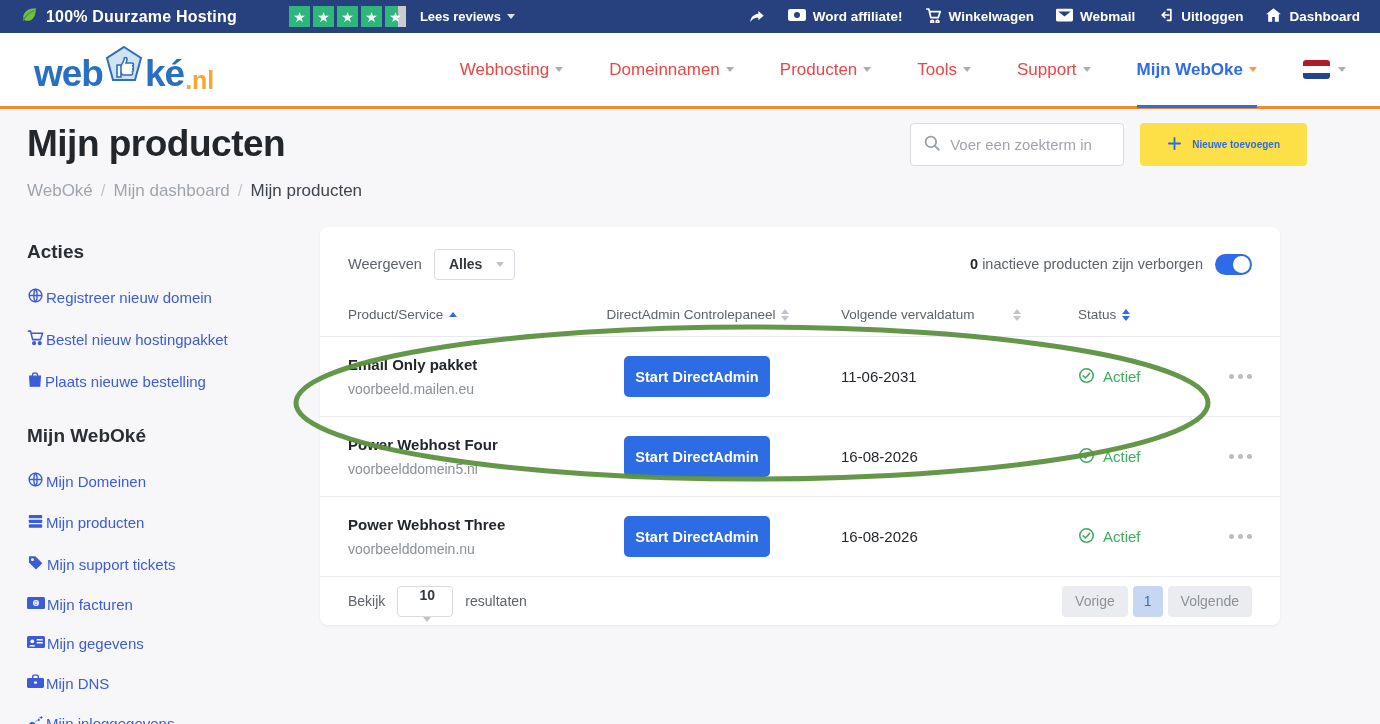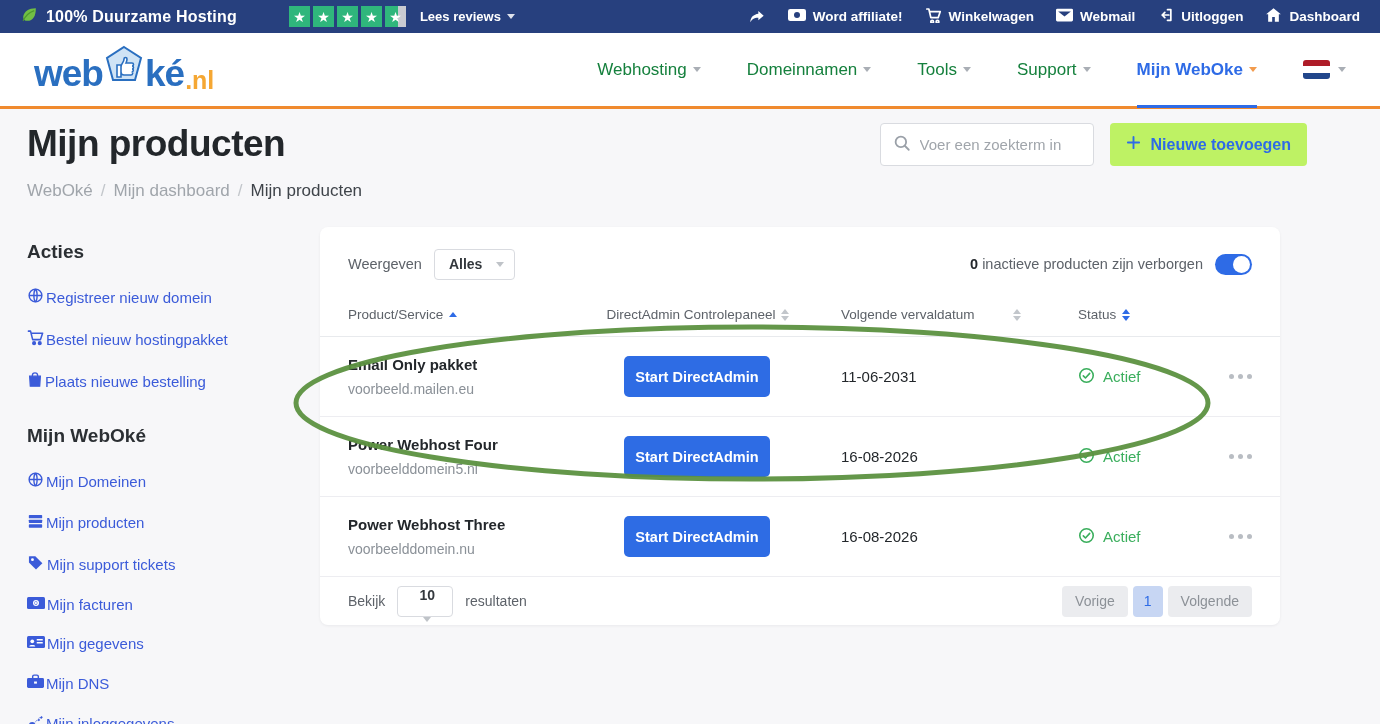--- a/index.html
+++ b/index.html
@@ -25,21 +25,21 @@
                 display:inline-block; opacity:.85; }
 
   
   .mainnav { height:76px; background:#fff; display:flex; align-items:center;
              padding:0 34px; border-bottom:3px solid #f08a2e; }
   .logo { display:flex; align-items:flex-end; cursor:pointer; user-select:none; }
   .logo .l1 { font-size:37px; font-weight:bold; color:#2a6fc0; letter-spacing:-1px; }
   .logo .l2 { font-size:37px; font-weight:bold; color:#2a6fc0; letter-spacing:-1px; }
   .logo .tld { font-size:25px; font-weight:bold; color:#f5a733; margin-left:1px; }
   .navmenu { margin-left:auto; display:flex; align-items:center; gap:46px; height:100%; }
-  .nav-item { display:flex; align-items:center; gap:6px; font-size:17px; color:#15803d;
+  .nav-item { display:flex; align-items:center; gap:6px; font-size:17px; color:#ef4444;
               font-weight:500; height:100%; cursor:pointer; }
   .nav-item .caret-down { border-top-color:#9aa0a8; }
   .nav-item.active { color:#2e6be6; border-bottom:3px solid #2e6be6; margin-bottom:-3px;font-weight:bold; }
   .nav-item.active .caret-down { border-top-color:#f08a2e; }
   .flag-item { display:flex; align-items:center; gap:8px; cursor:pointer; }
   .flag { width:27px; height:19px; border-radius:3px; overflow:hidden;
           display:flex; flex-direction:column; }
   .flag div { flex:1; }
   .flag .r { background:#ae1c28; } .flag .w { background:#fff; } .flag .b { background:#21468b; }
 
@@ -49,22 +49,22 @@
   .page-title { font-size:37px; font-weight:bold; color:#23272b; letter-spacing:-.5px; }
   .breadcrumb { margin-top:16px; font-size:17px; color:#a0a5ab; display:flex; gap:8px; }
   .breadcrumb .sep { color:#c2c6cb; }
   .breadcrumb .current { color:#3f444a; }
   .hero-right { margin-left:auto; display:flex; gap:16px; }
   .searchbox { width:214px; height:43px; background:#fff; border:1px solid #d9dbe0;
                border-radius:4px; display:flex; align-items:center; padding:0 12px; gap:9px; }
   .searchbox input { border:none; outline:none; font-size:15px; color:#33383d; width:100%;
                      font-family:"Liberation Sans", sans-serif; }
   .searchbox input::placeholder { color:#a0a5ab; }
-  .add-btn { height:43px; background:#bef264; border:none; border-radius:4px; padding:0 16px;
-             color:#2e6be6; font-size:16px; font-weight:bold; display:flex; align-items:center;
+  .add-btn { height:43px; background:#fde047; border:none; border-radius:4px; padding:0 27px;
+             color:#2e6be6; font-size:10px; font-weight:bold; display:flex; align-items:center;
              gap:10px; cursor:pointer; font-family:"Liberation Sans", sans-serif; }
 
   .main-row { display:flex; align-items:flex-start; margin-top:26px; }
 
   
   .sidebar { width:320px; padding-left:27px; flex-shrink:0; }
   .side-heading { font-size:19px; font-weight:bold; color:#2b2f33; margin:14px 0 24px; }
   .side-item { display:flex; align-items:center; gap:2px; color:#3b5bd9; font-size:15px;
                margin-bottom:22px; cursor:pointer; }
   .side-item svg { flex-shrink:0; }
@@ -204,20 +204,24 @@
   <div class="navmenu">
     <span class="nav-item">
       <span>Webhosting</span>
       <span class="caret-down"></span>
     </span>
     <span class="nav-item">
       <span>Domeinnamen</span>
       <span class="caret-down"></span>
     </span>
     <span class="nav-item">
+      <span>Producten</span>
+      <span class="caret-down"></span>
+    </span>
+    <span class="nav-item">
       <span>Tools</span>
       <span class="caret-down"></span>
     </span>
     <span class="nav-item">
       <span>Support</span>
       <span class="caret-down"></span>
     </span>
     <span class="nav-item active">
       <span>Mijn WebOke</span>
       <span class="caret-down"></span>

